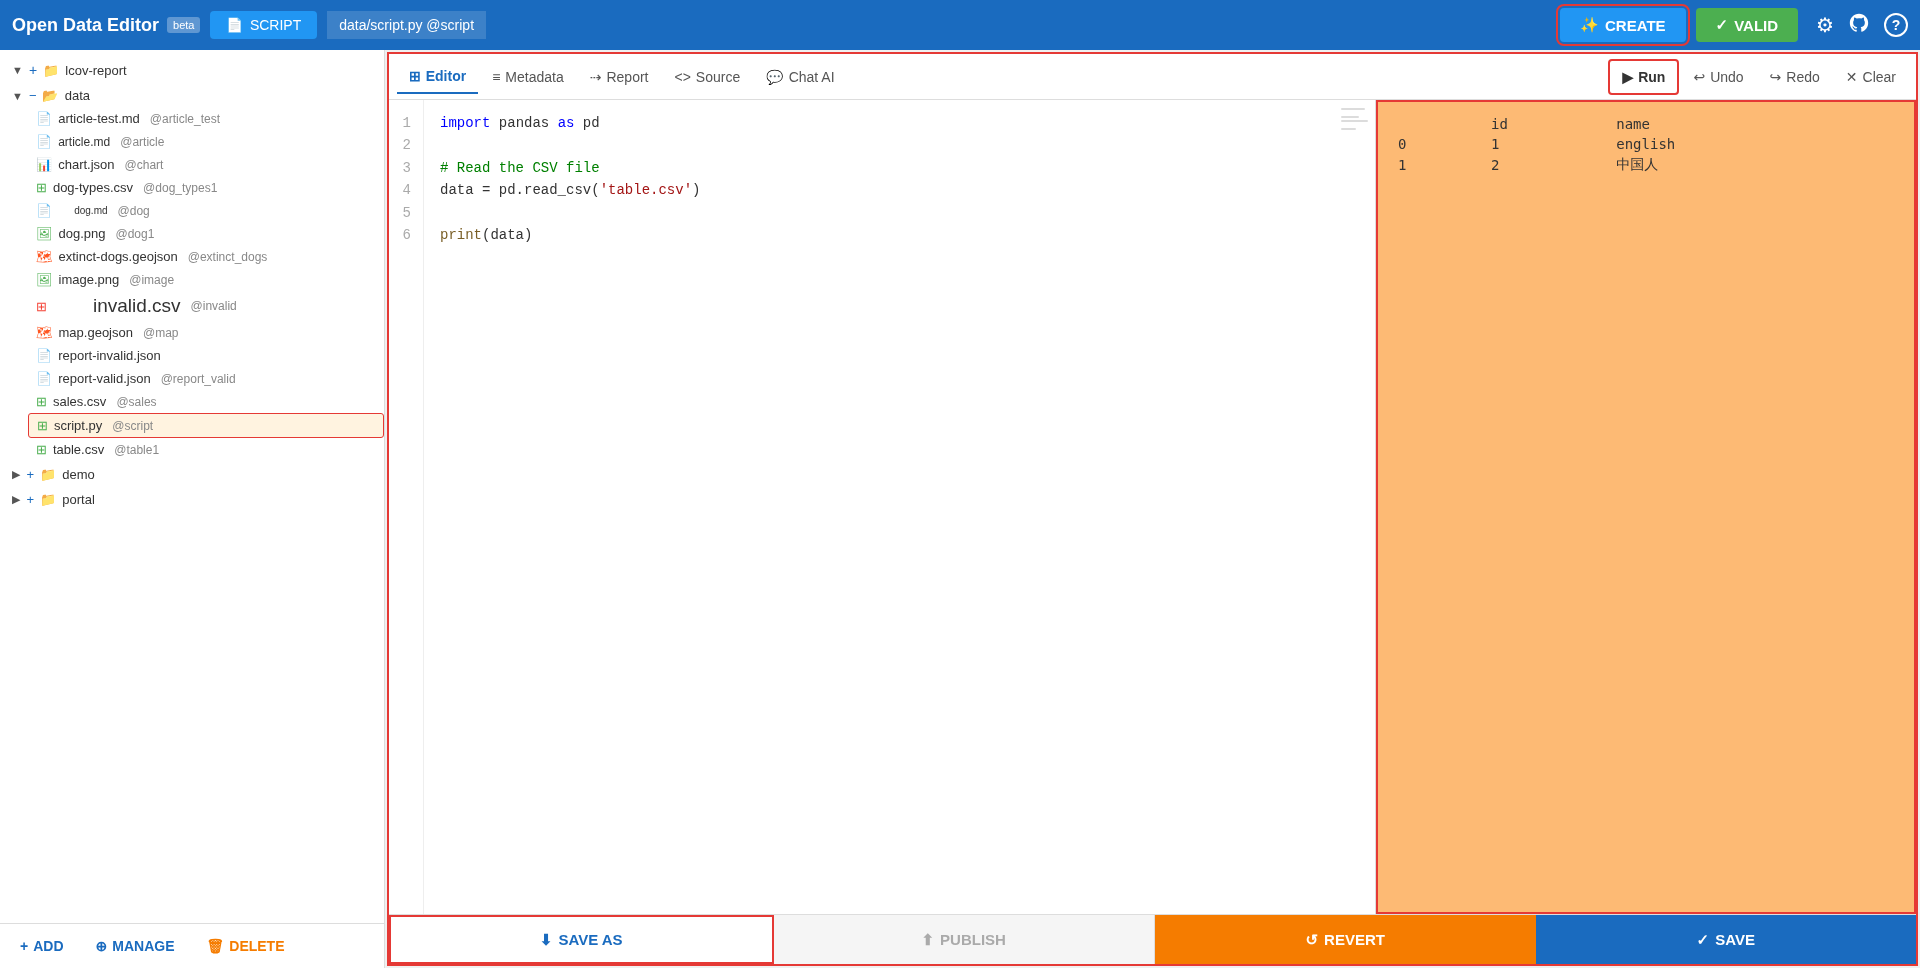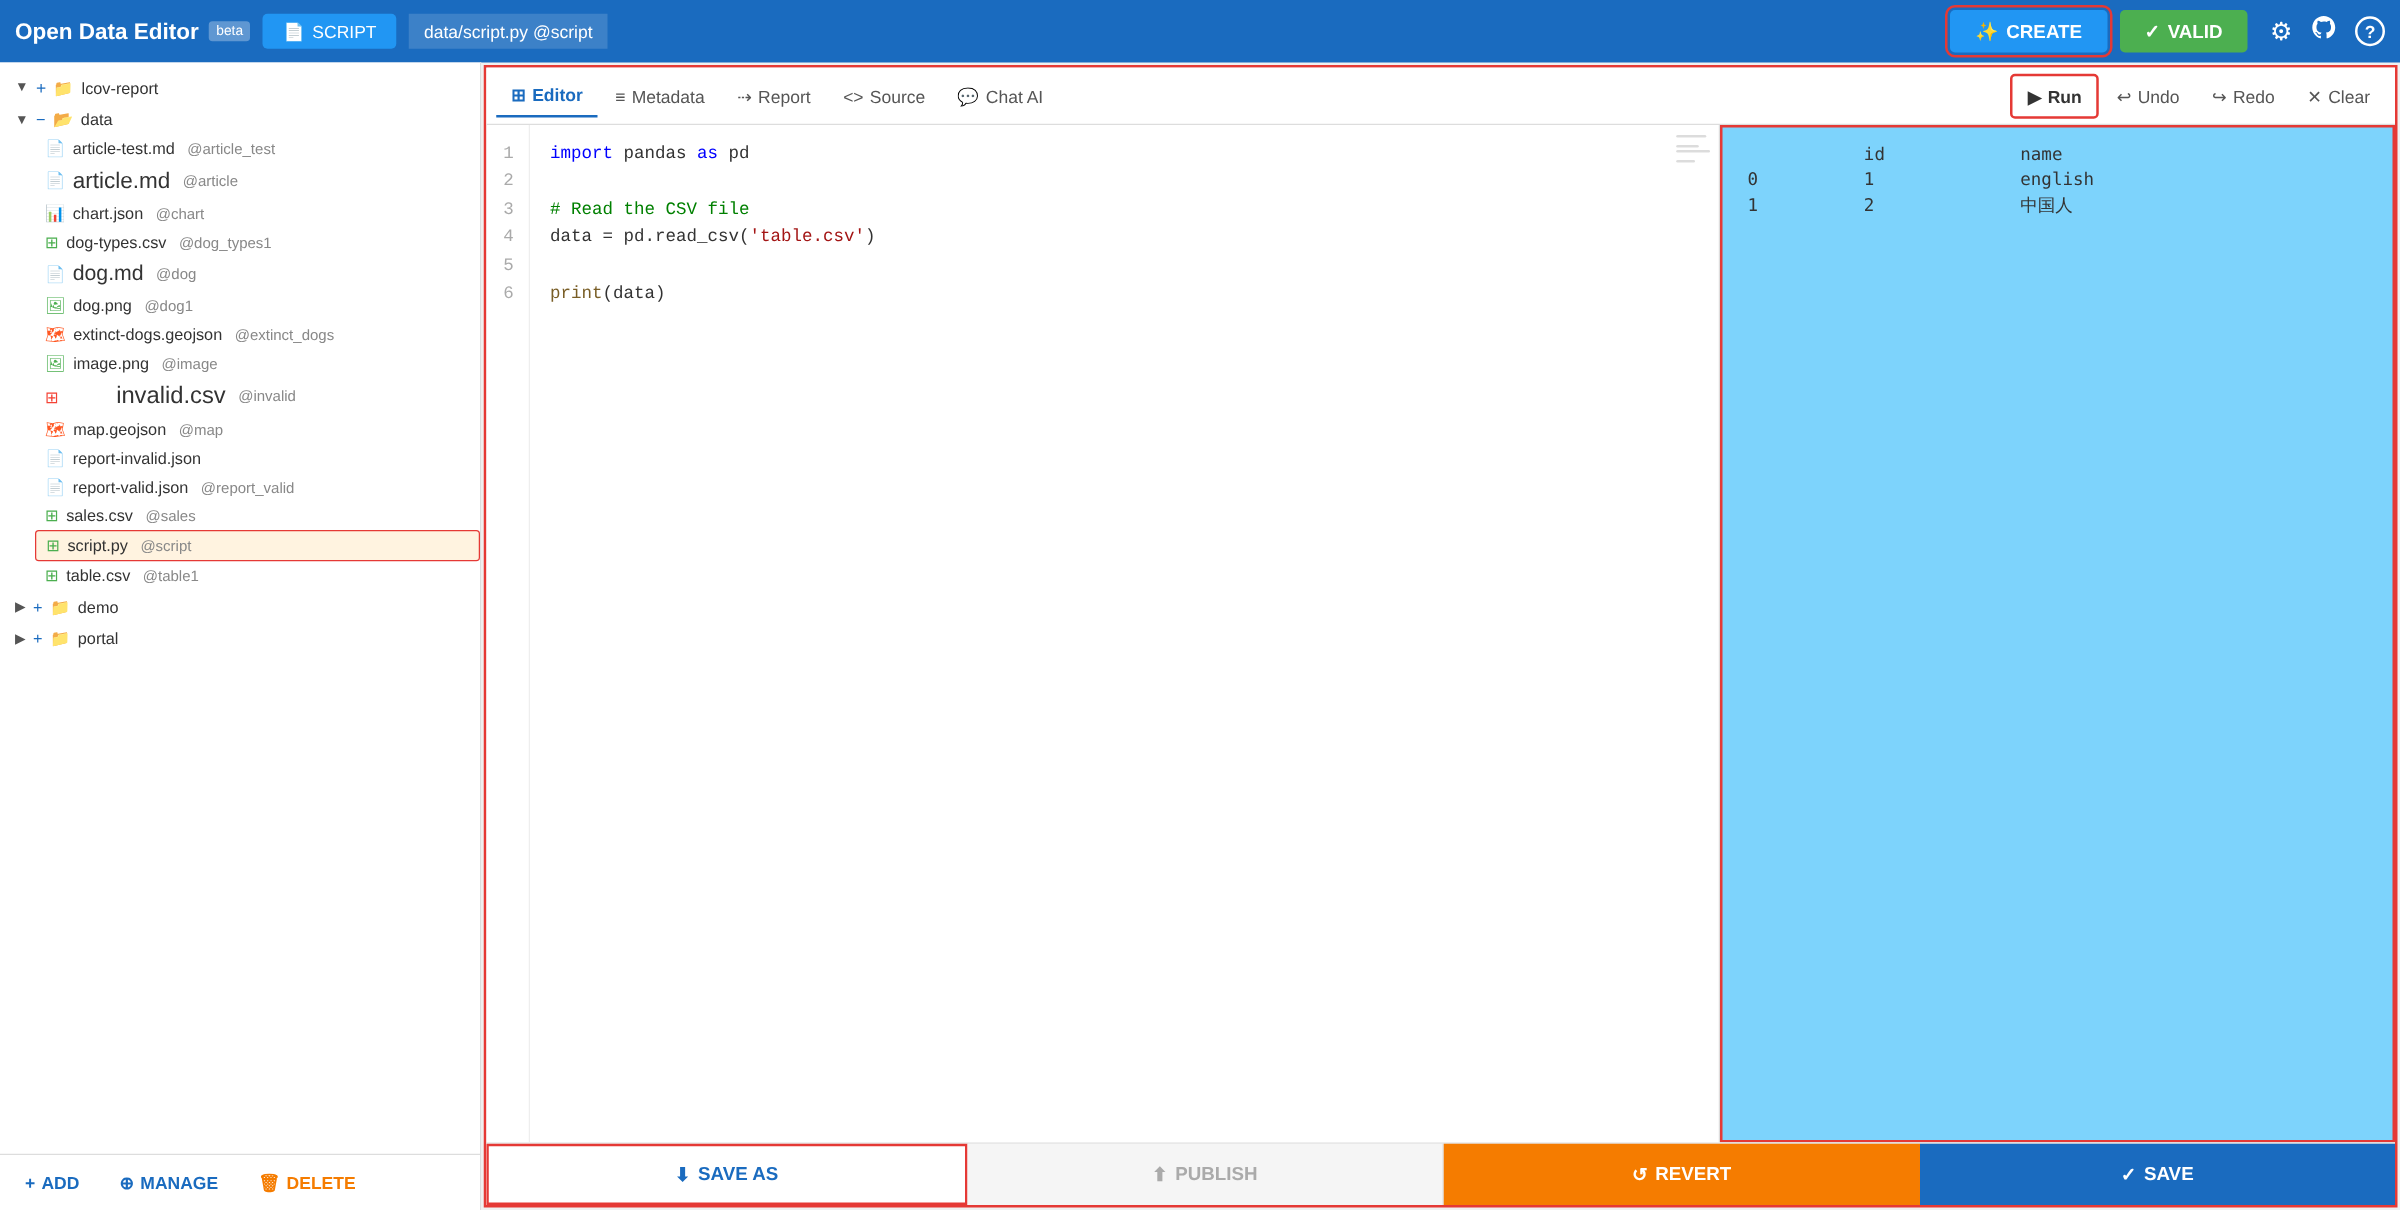--- a/index.html
+++ b/index.html
@@ -278,21 +278,21 @@
     }
     .code-keyword { color: #0000ff; }
     .code-comment { color: #008000; }
     .code-string { color: #a31515; }
     .code-function { color: #795e26; }
 
     
     .output-panel {
       width: 540px;
       min-width: 540px;
-      background: #7dd3fc;
+      background: #fdba74;
       display: flex;
       flex-direction: column;
       overflow: auto;
       padding: 12px 16px;
       font-family: 'Courier New', Courier, monospace;
       font-size: 14px;
       border: 2px solid #e53935;
     }
     .output-table { border-collapse: collapse; }
     .output-table td {
@@ -414,36 +414,36 @@
           <span style="font-size:13px;font-weight:500;">data</span>
         </div>
         <div class="tree-children">
           <div class="tree-file">
             <span style="color:#9e9e9e;font-size:13px;">📄</span>
             <span class="file-name" style="font-size:13px;">article-test.md</span>
             <span class="file-alias">@article_test</span>
           </div>
           <div class="tree-file">
             <span style="color:#9e9e9e;font-size:13px;">📄</span>
-            <span class="file-name" style="font-size:18px;">article.md</span>
+            <span class="file-name" style="font-size:12px;">article.md</span>
             <span class="file-alias">@article</span>
           </div>
           <div class="tree-file">
             <span style="color:#f5a623;font-size:13px;">📊</span>
             <span class="file-name" style="font-size:13px;">chart.json</span>
             <span class="file-alias">@chart</span>
           </div>
           <div class="tree-file">
             <span style="color:#4CAF50;font-size:13px;">⊞</span>
             <span class="file-name" style="font-size:13px;">dog-types.csv</span>
             <span class="file-alias">@dog_types1</span>
           </div>
           <div class="tree-file">
             <span style="color:#9e9e9e;font-size:13px;">📄</span>
-            <span class="file-name" style="font-size:17px;">dog.md</span>
+            <span class="file-name" style="font-size:10px;margin-left:16px;">dog.md</span>
             <span class="file-alias">@dog</span>
           </div>
           <div class="tree-file">
             <span style="color:#4CAF50;font-size:13px;">🖼</span>
             <span class="file-name" style="font-size:13px;">dog.png</span>
             <span class="file-alias">@dog1</span>
           </div>
           <div class="tree-file">
             <span style="color:#ff5722;font-size:13px;">🗺</span>
             <span class="file-name" style="font-size:13px;">extinct-dogs.geojson</span>

